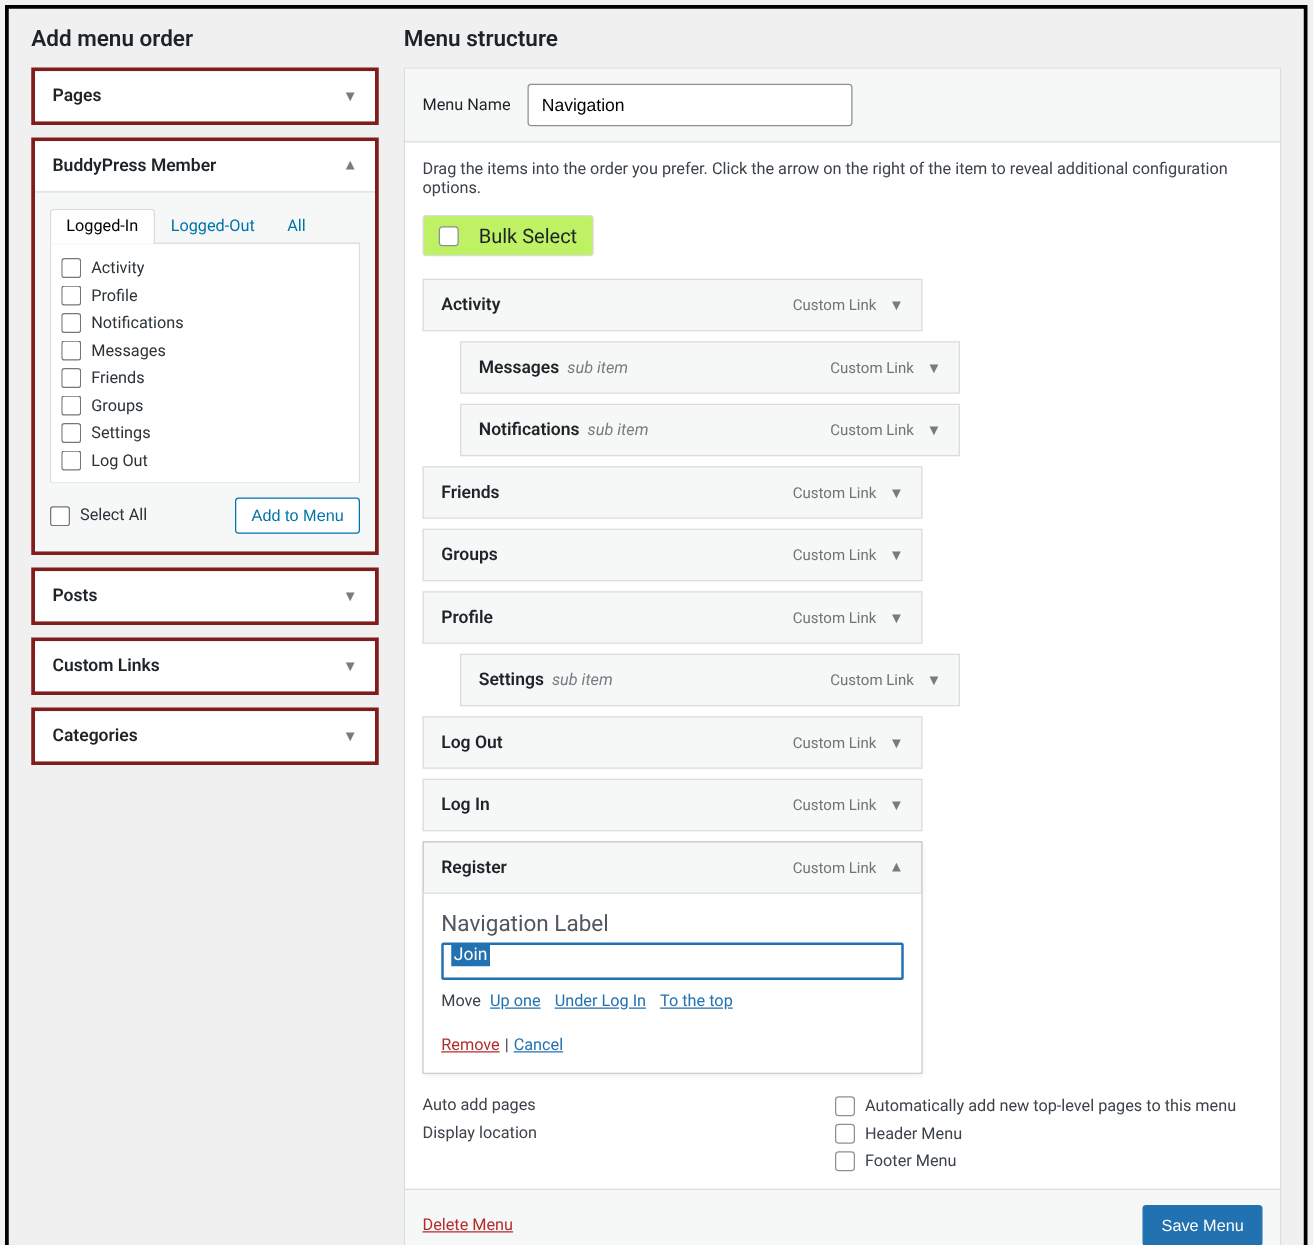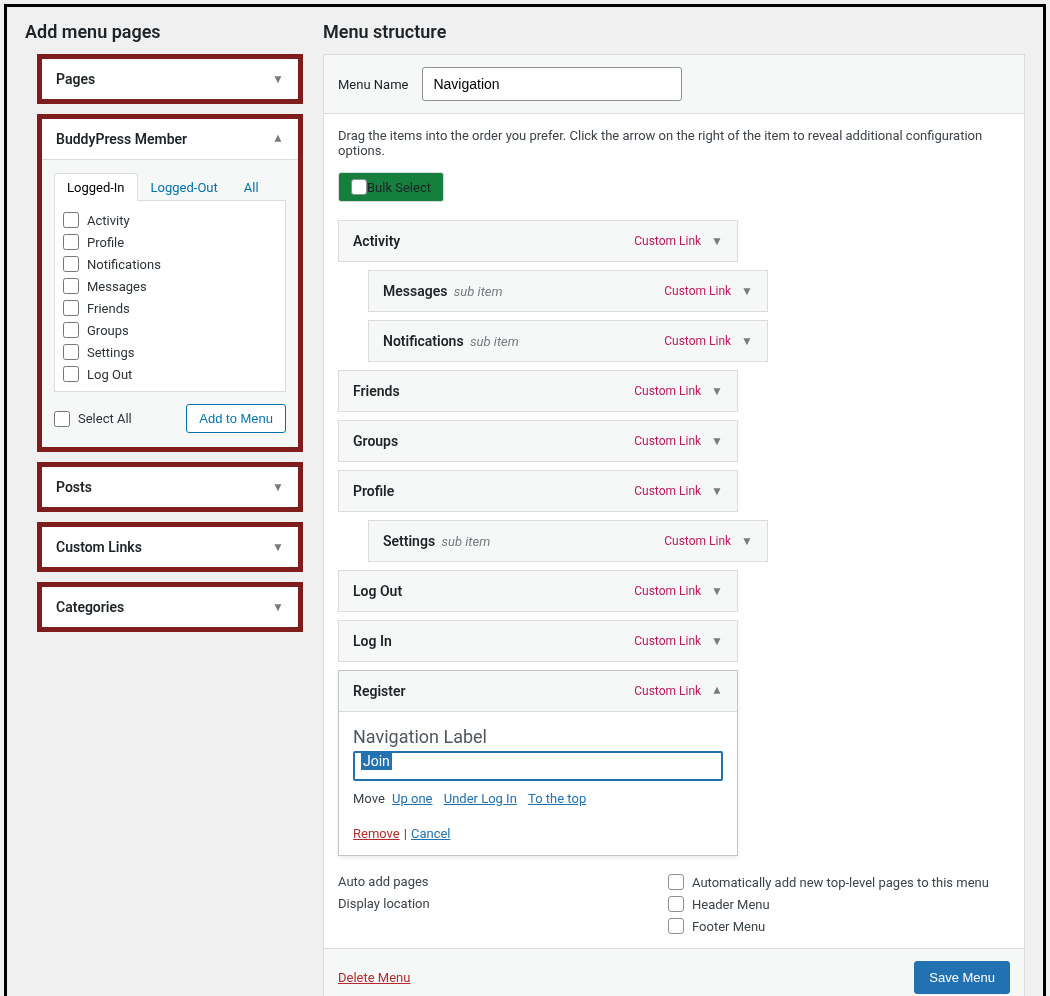--- a/index.html
+++ b/index.html
@@ -20,24 +20,23 @@
   .columns {
     display: flex;
     gap: 20px;
   }
   .col-left { width: 278px; flex-shrink: 0; }
   .col-right { flex: 1; }
   h2 { font-size: 18px; font-weight: 600; margin-bottom: 12px; }
 
   
   .accordion {
-    border: 5px solid #7f1d1d;
+    border: 3px solid #7f1d1d;
     background: #fff;
     margin-top: 10px;
-    margin-left: 12px;
   }
   .accordion .ac-head {
     padding: 12px 14px;
     font-size: 14px;
     font-weight: 600;
     display: flex;
     justify-content: space-between;
     align-items: center;
     cursor: pointer;
     background: #fff;
@@ -116,23 +115,23 @@
   .menu-header label { color: #1d2327; font-size:13px;}
   .menu-header input {
     height: 32px; padding: 16px 10px; font-size:14px;
     border:1px solid #8c8f94; border-radius:3px;
     width: 260px;
     background:#fff;
   }
   .instructions { padding: 14px 14px 0 14px; color:#3c434a; font-size:13px;}
   .bulk-row { padding: 14px 14px 18px 14px; }
   .bulk-btn {
-    display:inline-flex; align-items:center; gap:0;
-    border:1px solid #dcdcde; background:#15803d;
-    padding:6px 12px; border-radius:3px; font-size:13px;
+    display:inline-flex; align-items:center; gap:16px;
+    border:1px solid #dcdcde; background:#bef264;
+    padding:6px 12px; border-radius:3px; font-size:16px;
     cursor:pointer;
   }
   .bulk-btn .cb { width:16px;height:16px;border:1px solid #8c8f94;border-radius:3px;background:#fff;}
 
   .menu-items { padding: 0 14px 14px 14px; position:relative;}
   .mi {
     border:1px solid #dcdcde;
     background:#f6f7f7;
     width: 400px;
     margin-bottom: 8px;
@@ -140,21 +139,21 @@
   }
   .mi.sub { margin-left:30px; }
   .mi-head {
     display:flex; align-items:center; justify-content:space-between;
     padding: 12px 14px;
     cursor:pointer;
   }
   .mi-title { font-weight:600; font-size:14px;}
   .mi-subtag { font-style: italic; color:#787c82; font-weight:400; font-size:13px;}
   .mi-meta { display:flex; align-items:center; gap:10px;}
-  .mi-type { color:#be185d; font-size:12px;}
+  .mi-type { color:#737373; font-size:12px;}
   .chevron { color:#787c82; font-size:12px;}
   .chevron.up { transform: scaleY(-1); display:inline-block;}
 
   .mi.expanded .mi-body { display:block; }
   .mi-body {
     background:#fff;
     border-top:1px solid #dcdcde;
     padding: 14px;
     display:none;
   }
@@ -198,21 +197,21 @@
     padding:8px 14px; border-radius:3px; font-size:13px; cursor:pointer;
   }
 </style>
 </head>
 <body>
 
 <div class="outer-frame">
   <div class="columns">
 
     <div class="col-left">
-      <h2>Add menu pages</h2>
+      <h2>Add menu order</h2>
 
       <div class="accordion collapsed">
         <div class="ac-head">
           <span>Pages</span>
           <span class="chevron">▼</span>
         </div>
 
       </div>
 
       <div class="accordion">

